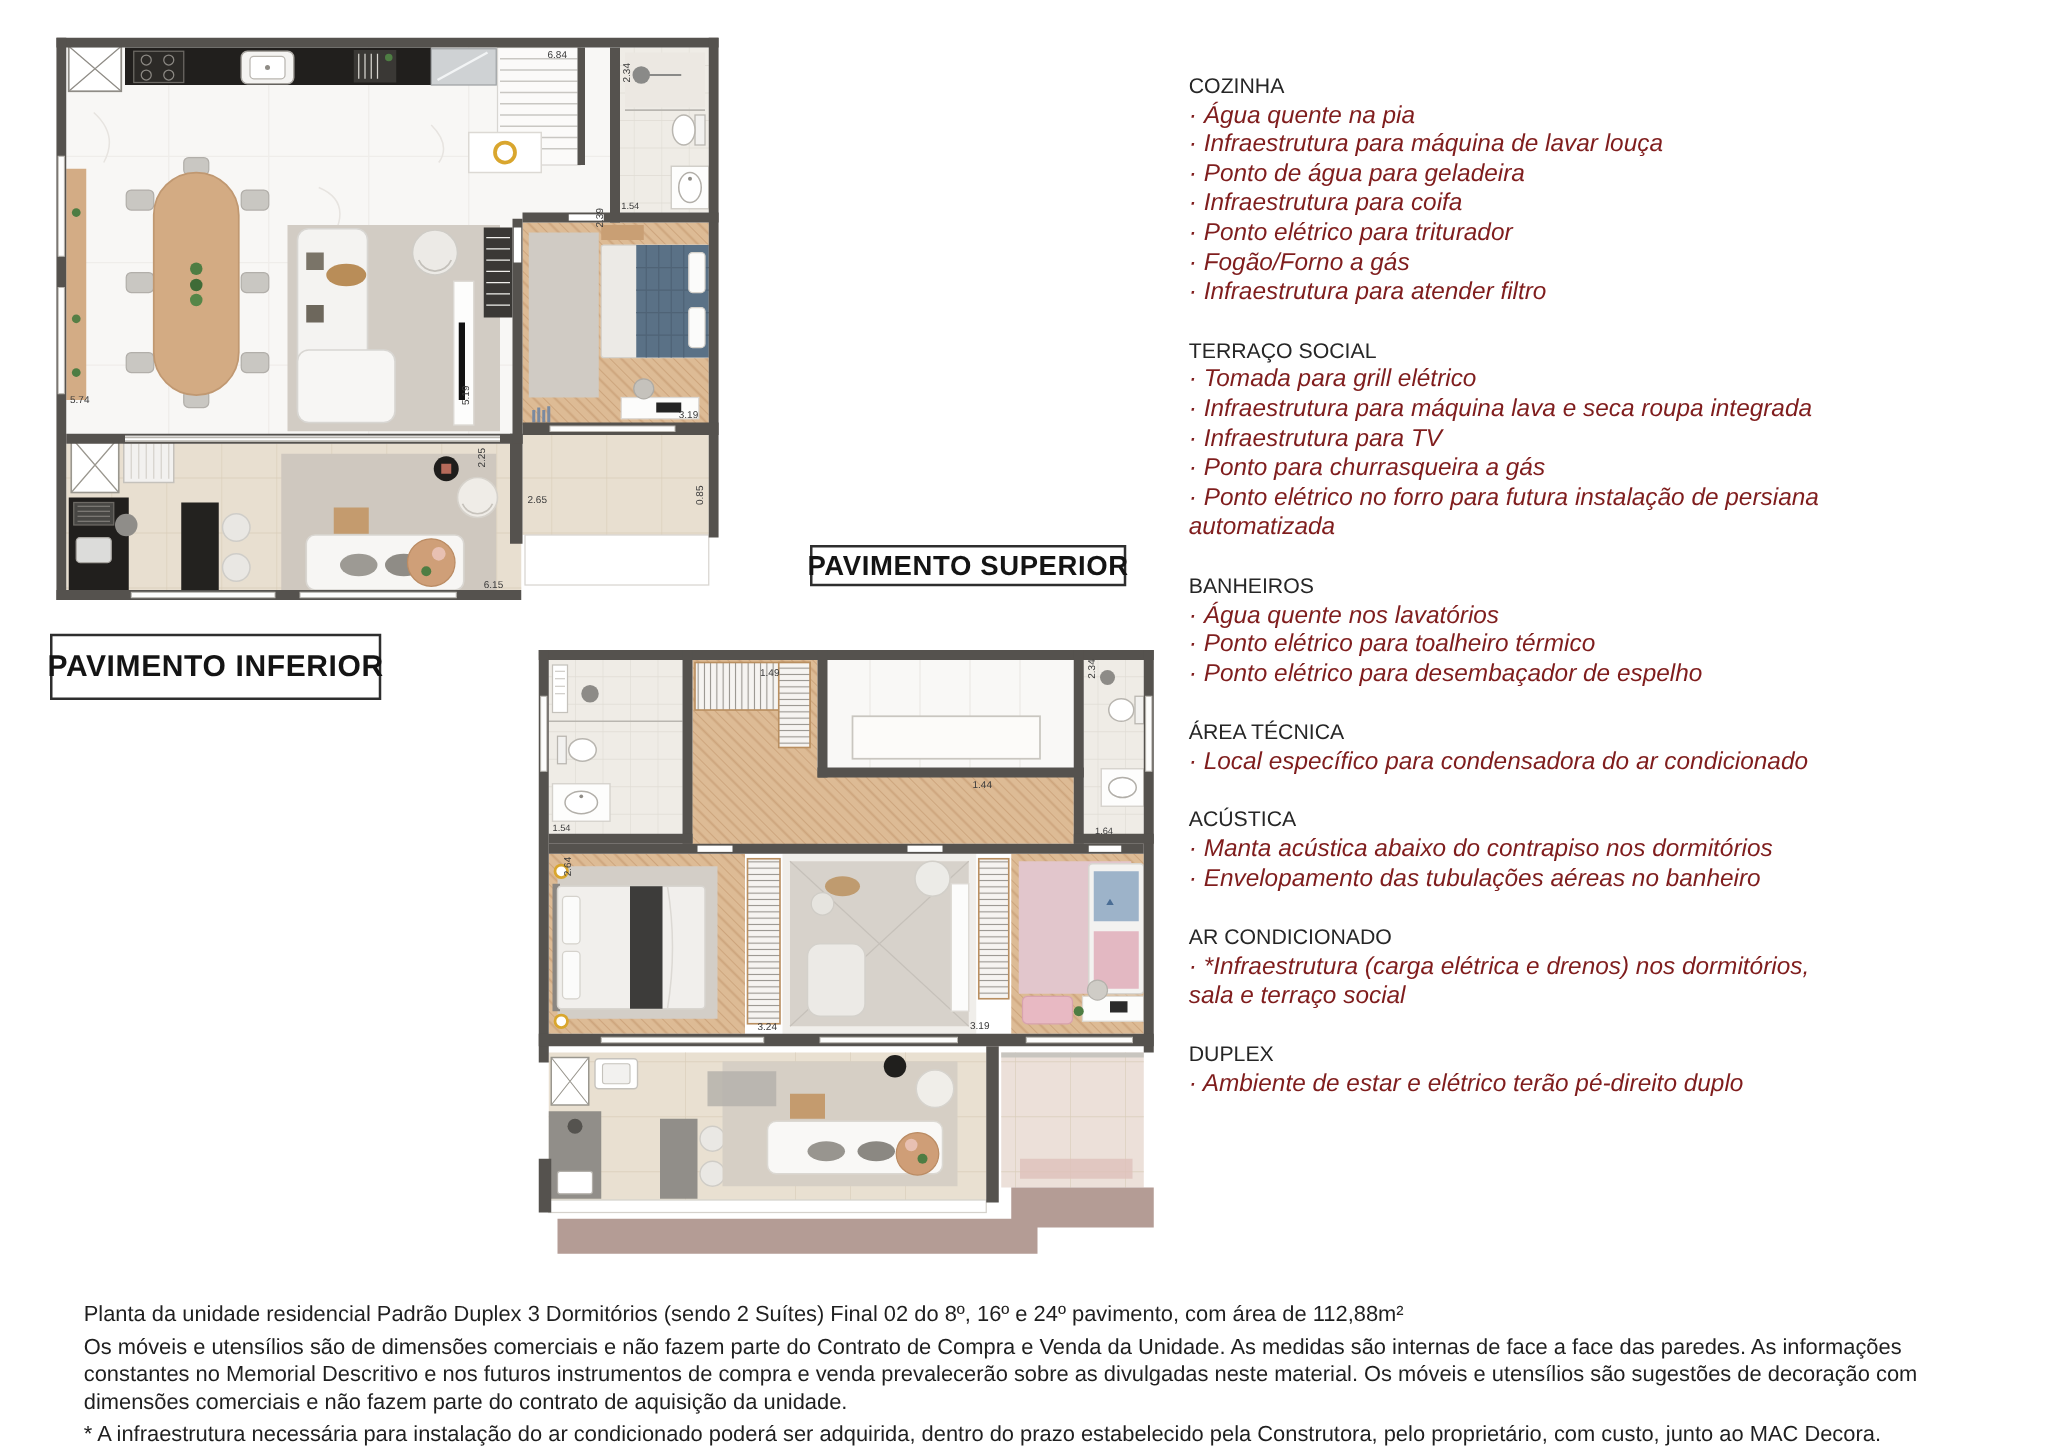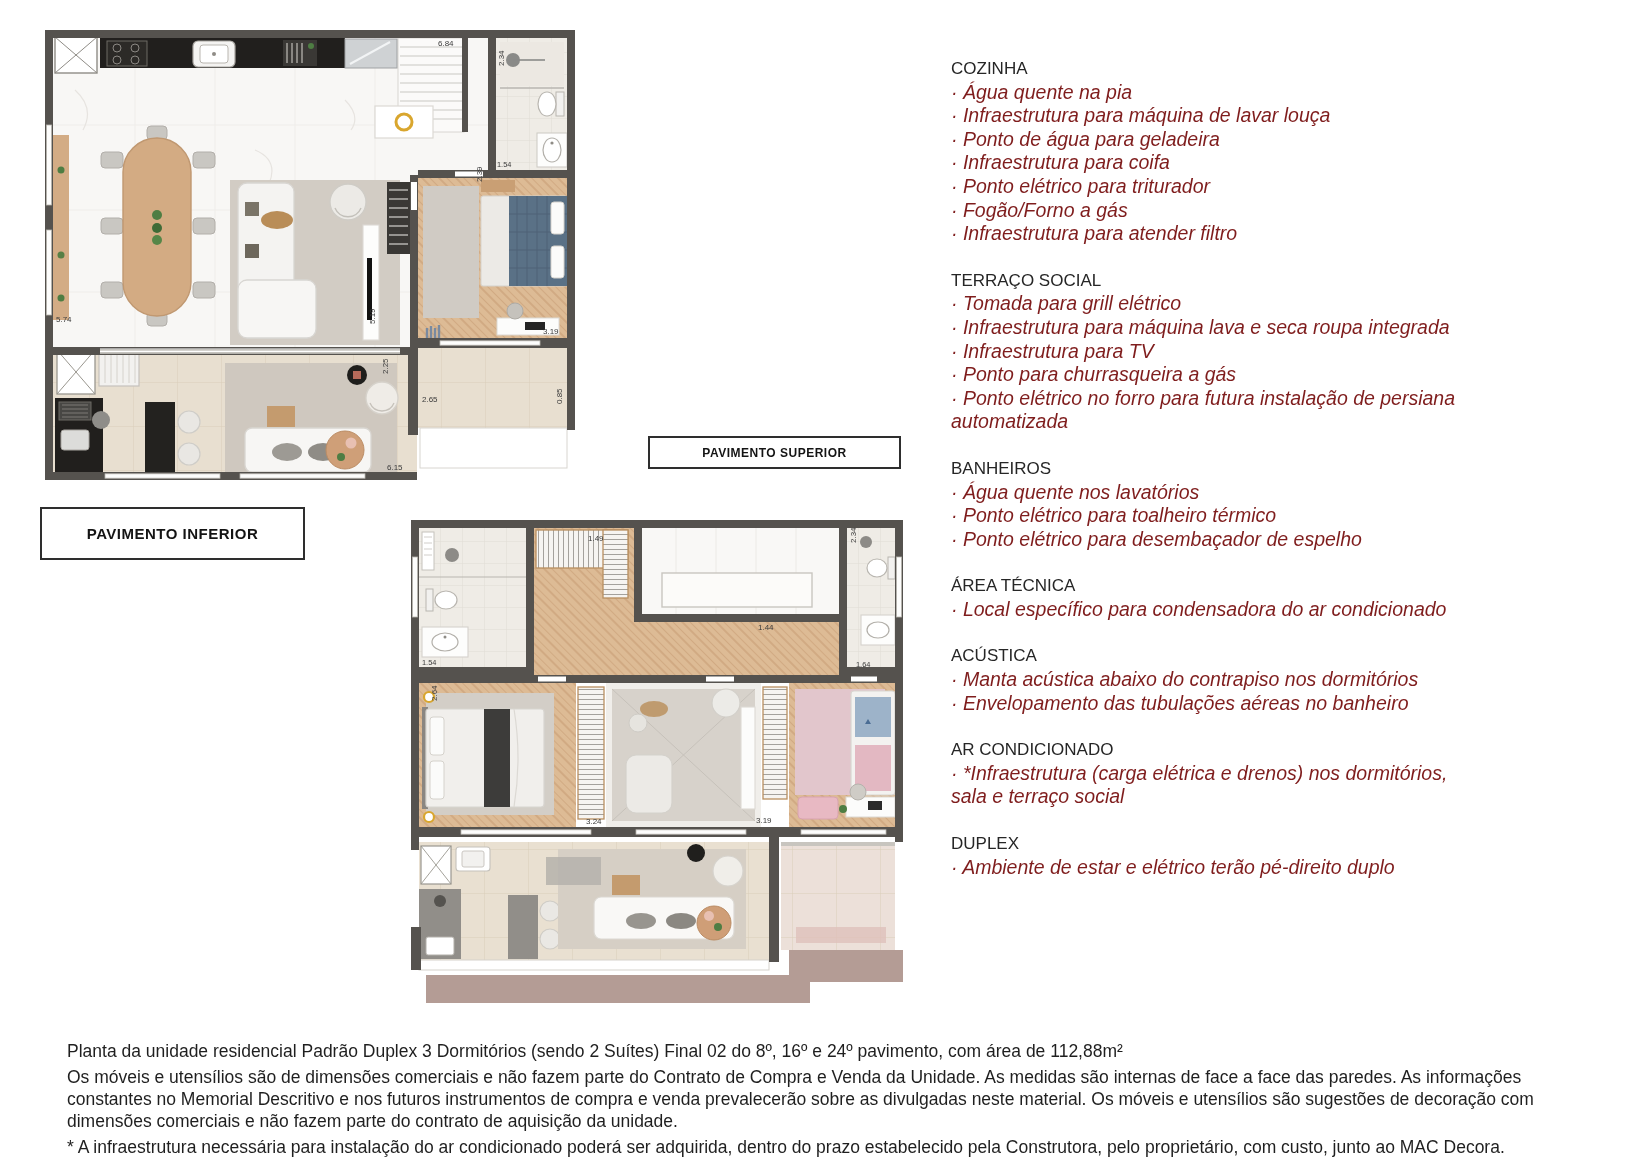--- a/index.html
+++ b/index.html
@@ -10,22 +10,22 @@
   }
   .abs{position:absolute;}
   
   .planbox svg{display:block;width:100%;height:100%;}
   
   .plate{
     position:absolute;background:#ffffff;border:2px solid #2e2e2e;
     display:flex;align-items:center;justify-content:center;
     font-weight:bold;color:#141414;letter-spacing:.5px;white-space:nowrap;
   }
-  .plate.inferior{left:40px;top:507px;width:261px;height:49px;font-size:15px;}
-  .plate.superior{left:648px;top:436px;width:249px;height:29px;font-size:12px;}
+  .plate.inferior{left:40px;top:507px;width:261px;height:49px;font-size:24px;}
+  .plate.superior{left:648px;top:436px;width:249px;height:29px;font-size:22px;}
   
   .specs{left:951px;top:57px;width:530px;}
   .spec{margin:0 0 23px 0;}
   .spec h3{
     margin:0;font-size:17px;line-height:23.6px;font-weight:400;
     color:#262626;text-transform:uppercase;
   }
   .spec p{margin:0;font-size:19.5px;line-height:23.6px;color:#7f1d1d;font-style:italic;}
   
   .footer{left:63px;top:1036px;width:1528px;font-size:17.5px;line-height:22px;color:#1f1f1f;}
@@ -247,21 +247,21 @@
     <text class="dim" x="330" y="294" transform="rotate(-90 330 294)">5.19</text>
     <text class="dim" x="498" y="304">3.19</text>
     <text class="dim" x="343" y="344" transform="rotate(-90 343 344)">2.25</text>
     <text class="dim" x="377" y="372">2.65</text>
     <text class="dim" x="517" y="374" transform="rotate(-90 517 374)">0.85</text>
     <text class="dim" x="342" y="440">6.15</text>
   </g>
 </svg>
 </div>
 
-<div class="abs planbox" style="left:396px;top:497px;width:510px;height:510px;text-align:center;">
+<div class="abs planbox" style="left:416px;top:497px;width:510px;height:510px;text-align:center;">
 <svg viewBox="0 0 510 510" xmlns="http://www.w3.org/2000/svg">
   <defs>
     <pattern id="u-herr" width="12" height="12" patternUnits="userSpaceOnUse" patternTransform="rotate(45)">
       <rect width="12" height="12" fill="#ddbb95"></rect>
       <path d="M0 0H12 M0 6H12" stroke="#cda57d" stroke-width="1.6"></path>
     </pattern>
     <pattern id="u-grid" width="44" height="44" patternUnits="userSpaceOnUse">
       <path d="M44 0H0V44" fill="none" stroke="#d9cdb9" stroke-width="1"></path>
     </pattern>
     <pattern id="u-tilebath" width="22" height="22" patternUnits="userSpaceOnUse">

